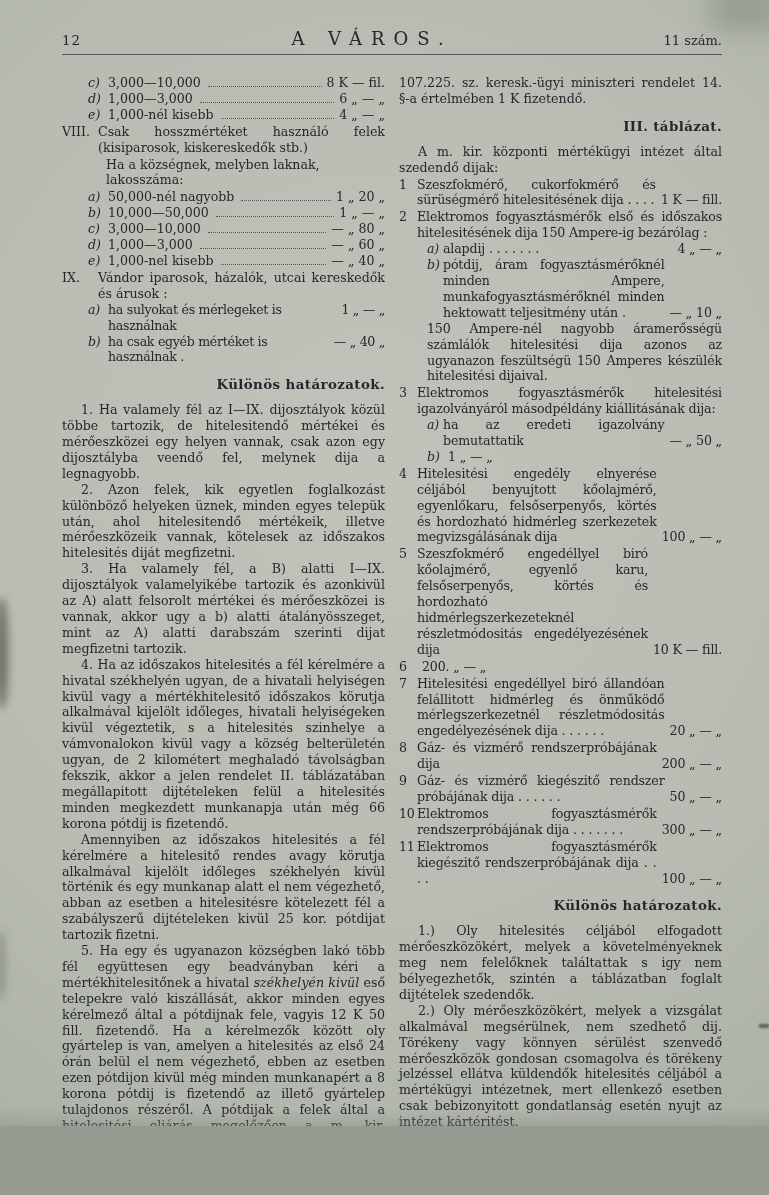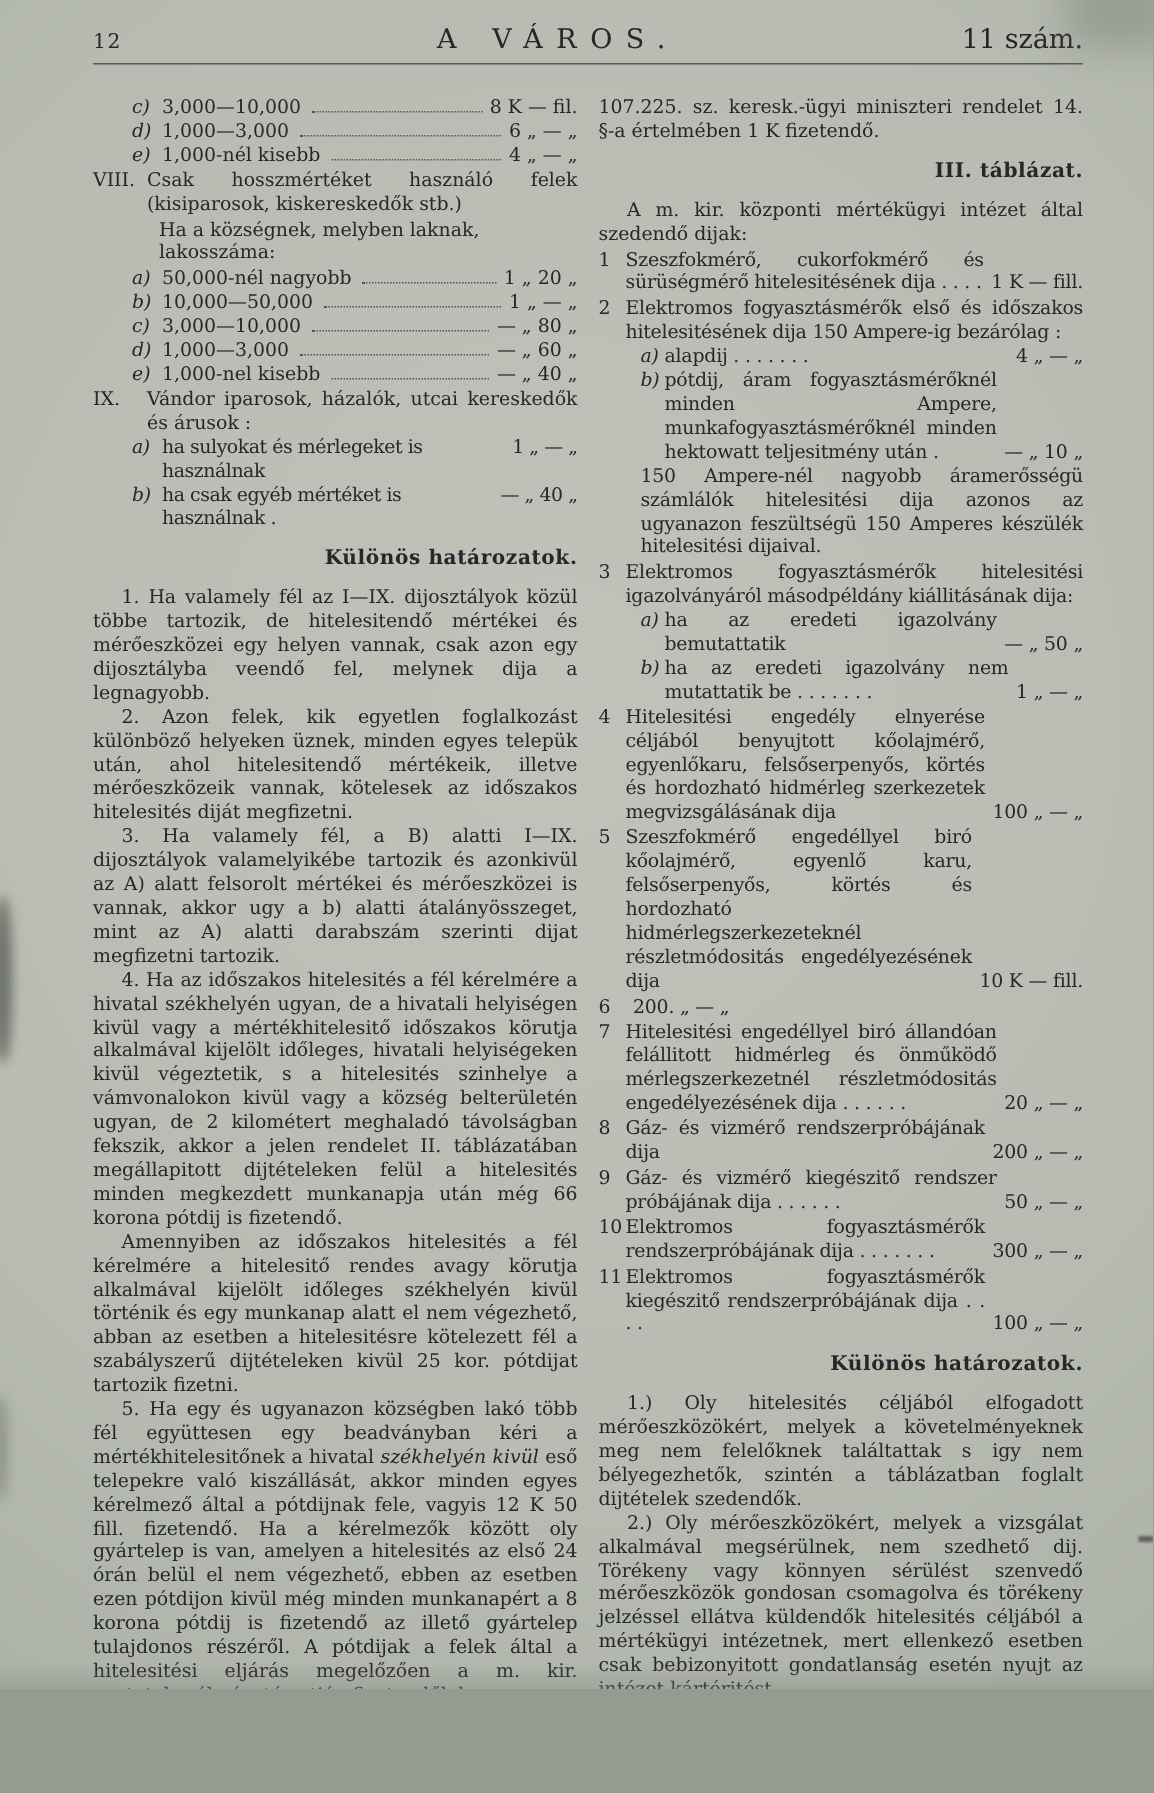--- a/index.html
+++ b/index.html
@@ -1,24 +1,24 @@
 <!DOCTYPE html>
 <html><head>
 <meta charset="utf-8">
 <style>
   *{box-sizing:border-box;margin:0;padding:0}
   html,body{width:769px;height:1195px;overflow:hidden}
   body{background:#969b91;font-family:"DejaVu Serif","Liberation Serif",serif;color:#26262b}
   .sheet{position:relative;width:769px;height:1126px;overflow:hidden;
     background:radial-gradient(ellipse 120% 90% at 48% 42%, #bfc3b9 0%, #b7bbb1 52%, #acb1a7 80%, #9da298 97%);
-    padding:16px 47px 0 62px}
+    padding:28px 47px 0 62px}
   .masthead{display:flex;align-items:baseline}
   .pg{flex:none;width:70px;font-size:13.5px;letter-spacing:1px}
   .mast-title{flex:1;text-align:center;font-size:18px;letter-spacing:9px}
-  .issue{flex:none;width:110px;text-align:right;font-size:18px}
+  .issue{flex:none;width:110px;text-align:right;font-size:13px}
   .rule{border-top:1.2px solid #45464b;margin-top:5px;opacity:.85}
   .columns{display:flex;gap:14px;margin-top:20px}
   .col{width:323px;font-size:12.6px;line-height:15.9px;text-align:justify}
   
   .trow{display:flex;align-items:baseline}
   .indent1{padding-left:26px}
   .tlabel{flex:none;width:20px;font-style:italic}
   .ttext{flex:none;white-space:nowrap}
   .leader{flex:1;border-bottom:1.6px dotted #53545a;margin:0 5px 3px 7px;min-width:4px}
   .tamt{flex:none;white-space:pre}
@@ -191,21 +191,20 @@
           <span class="fee-num">3</span>
           <div class="fee-body">
             <div>Elektromos fogyasztásmérők hitelesitési igazolványáról másodpéldány kiállitásának dija:</div>
             <div class="fee-sub">
               <span class="sub-label">a)</span>
               <span class="sub-text">ha az eredeti igazolvány bemutattatik</span>
               <span class="sub-amt">— „ 50 „</span>
             </div>
             <div class="fee-sub">
               <span class="sub-label">b)</span>
-              <span class="sub-text">ha az eredeti igazolvány nem mutattatik be . . . . . . .</span>
               <span class="sub-amt">1 „ — „</span>
             </div>
           </div>
         </div>
 
         <div class="fee">
           <span class="fee-num">4</span>
           <div class="fee-bodyrow">
             <span class="fee-text">Hitelesitési engedély elnyerése céljából benyujtott kőolajmérő, egyenlőkaru, felsőserpenyős, körtés és hordozható hidmérleg szerkezetek megvizsgálásának dija</span>
             <span class="fee-amt">100 „ — „</span>

